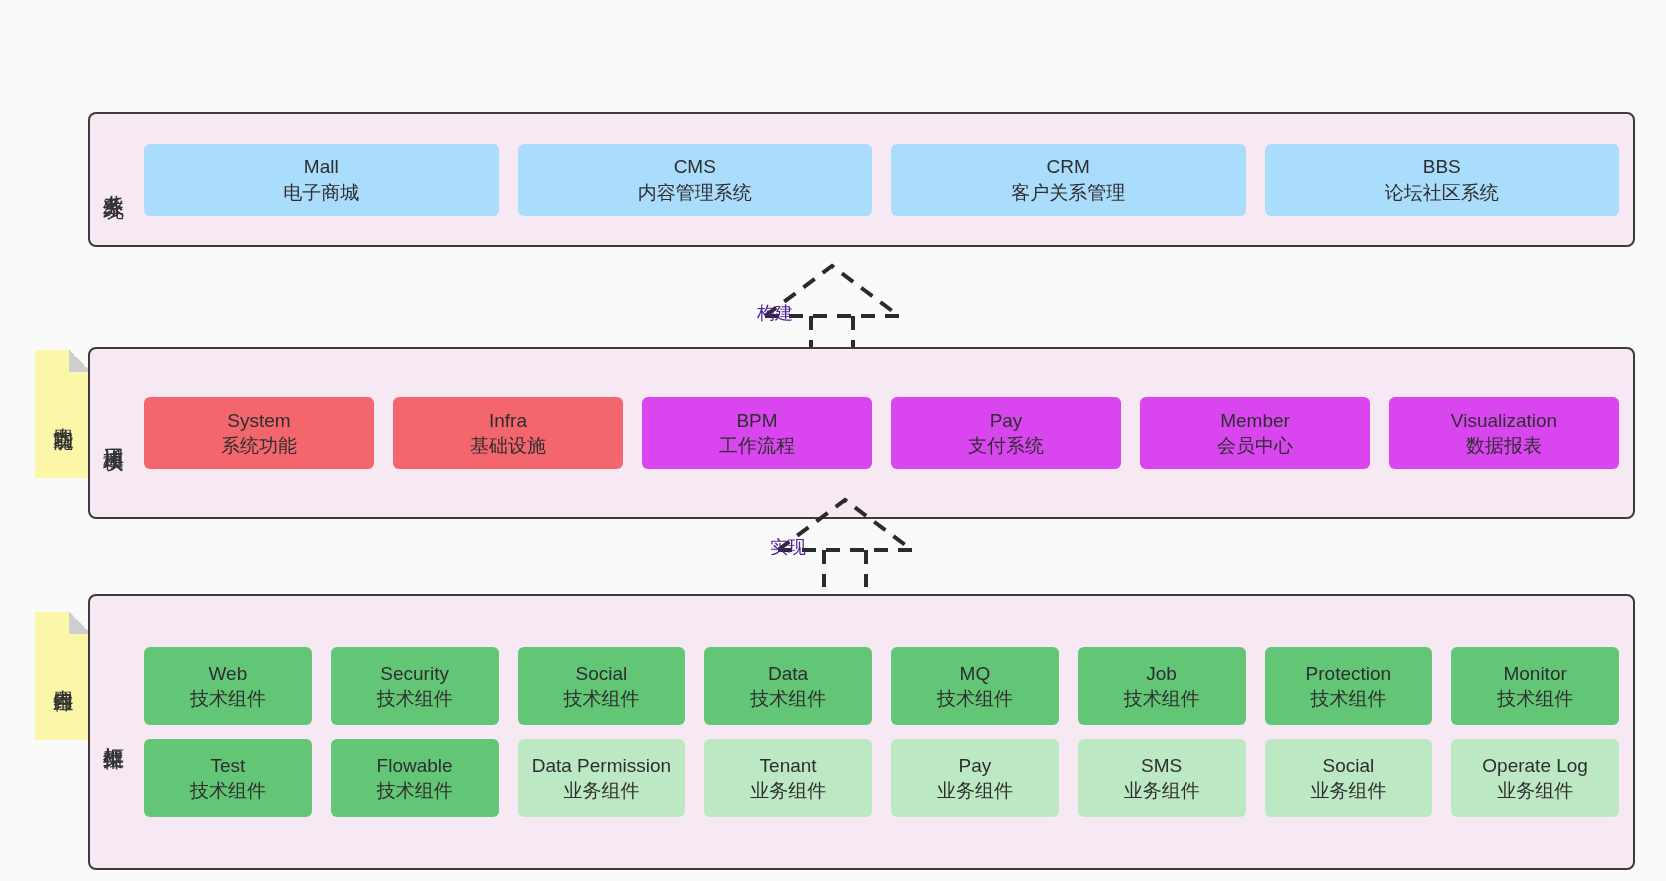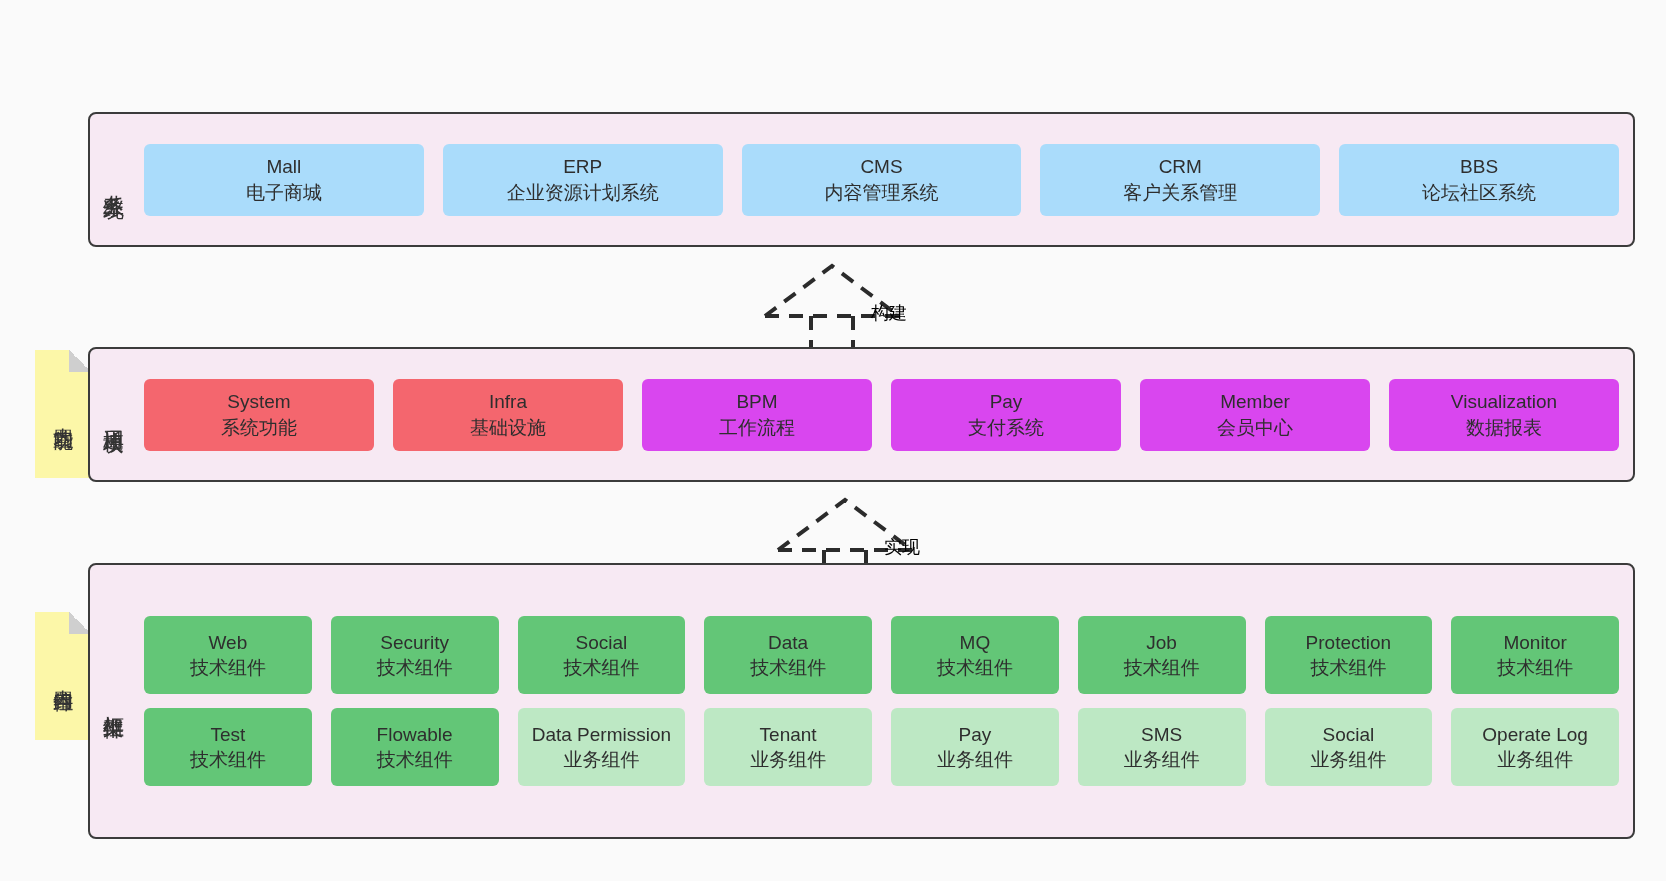--- a/index.html
+++ b/index.html
@@ -85,24 +85,24 @@
   .c-blue        { background: #aadcfb; }
   .c-red         { background: #f4666e; }
   .c-pink        { background: #d946ef; }
   .c-green       { background: #63c677; }
   .c-green-light { background: #bde8c4; }
 
   
   #layer-business { left: 88px;  top: 112px; width: 1547px; height: 135px; }
   #layer-business .card { height: 72px; }
 
-  #layer-common   { left: 88px;  top: 347px; width: 1547px; height: 135px; }
+  #layer-common   { left: 88px;  top: 347px; width: 1547px; height: 172px; }
   #layer-common .card { height: 72px; }
 
-  #layer-framework{ left: 88px;  top: 563px; width: 1547px; height: 276px; }
+  #layer-framework{ left: 88px;  top: 594px; width: 1547px; height: 276px; }
   #layer-framework .card { height: 78px; }
 
   
   .sticky {
     position: absolute;
     width: 56px;
     background: #fcf7a8;
     box-sizing: border-box;
     display: flex;
     align-items: center;
@@ -131,23 +131,23 @@
     position: absolute;
     width: 150px;
     height: 95px;
   }
   .arrow svg { position: absolute; inset: 0; overflow: visible; }
   .arrow .arrow-label {
     position: absolute;
     left: 0;
     right: 0;
     bottom: 28px;
-    text-align: right;
+    text-align: left;
     font-size: 18px;
-    color: #000000;
+    color: #4c1d95;
     background: transparent;
     pointer-events: none;
   }
   #arrow-build   { left: 757px; top: 258px; }
   #arrow-realize { left: 770px; top: 492px; }
 </style>
 </head>
 <body>
 
 <div class="canvas">
@@ -162,24 +162,20 @@
     <span>内置组件</span>
   </div>
 
   <div class="layer" id="layer-business">
     <div class="layer-title">业务系统</div>
     <div class="layer-body">
       <div class="row">
         <div class="card c-blue">
           <span class="ln">Mall</span>
           <span class="ln">电子商城</span>
-        </div>
-        <div class="card c-blue">
-          <span class="ln">ERP</span>
-          <span class="ln">企业资源计划系统</span>
         </div>
         <div class="card c-blue">
           <span class="ln">CMS</span>
           <span class="ln">内容管理系统</span>
         </div>
         <div class="card c-blue">
           <span class="ln">CRM</span>
           <span class="ln">客户关系管理</span>
         </div>
         <div class="card c-blue">

